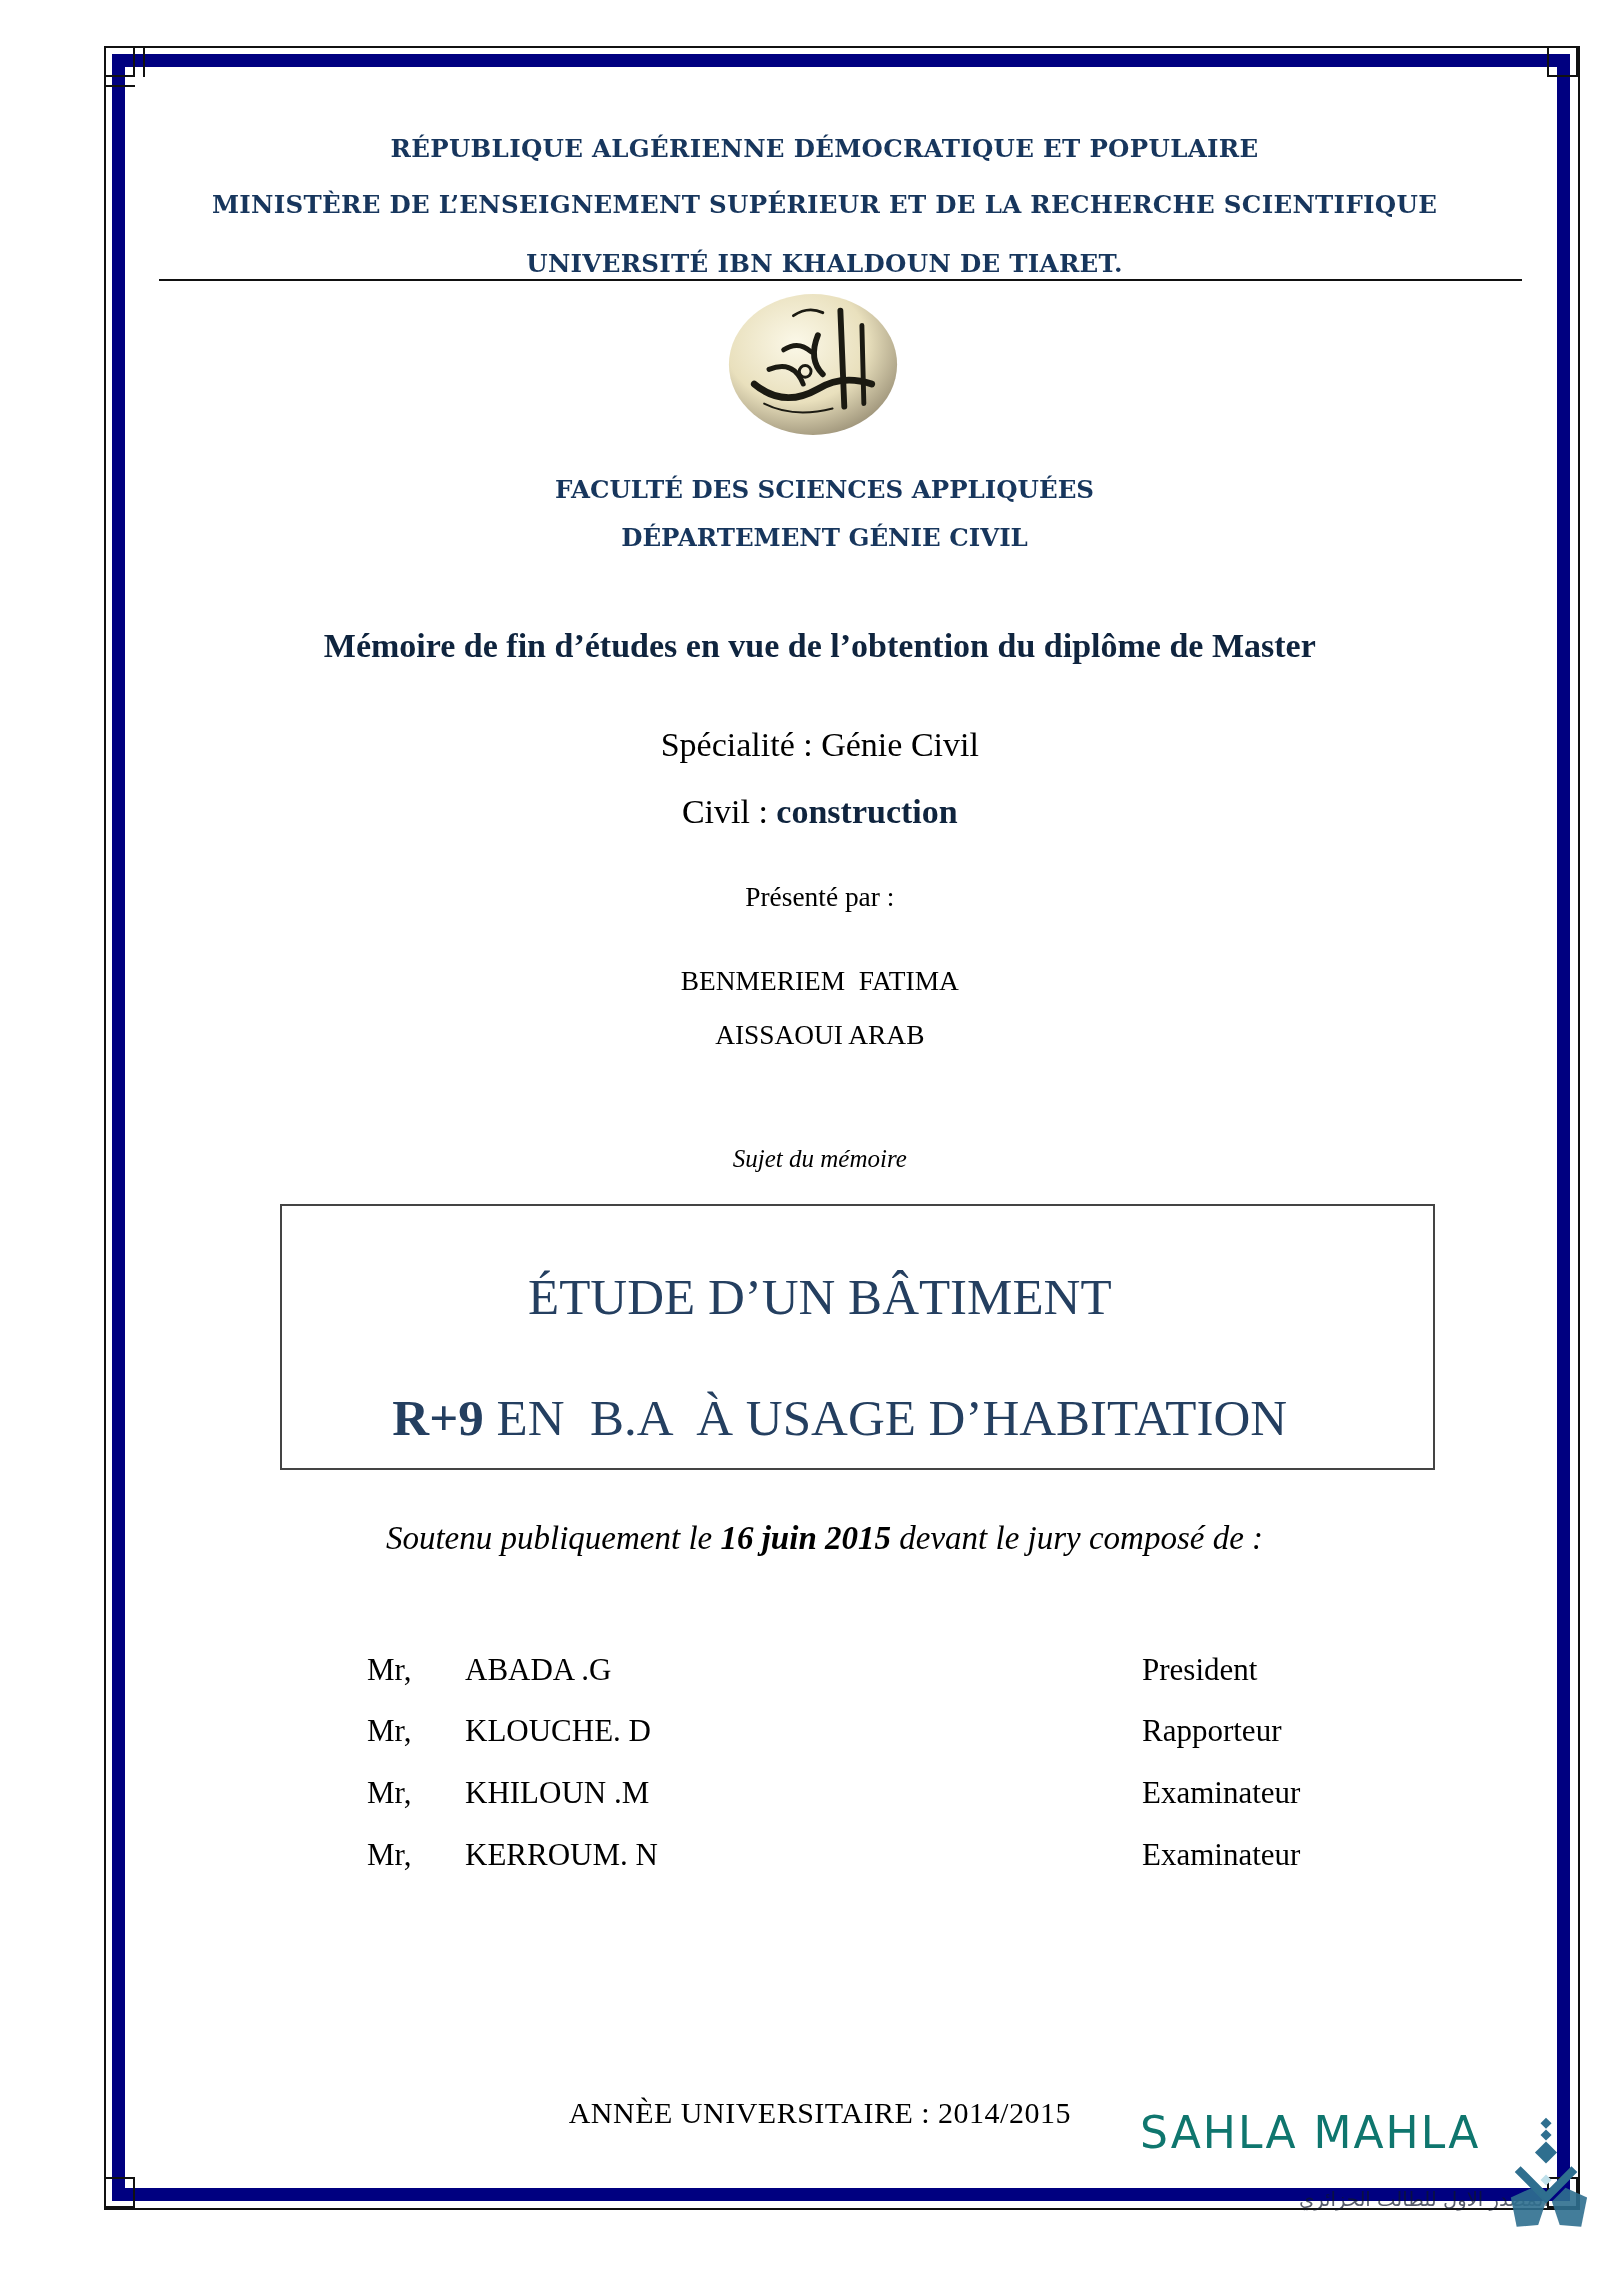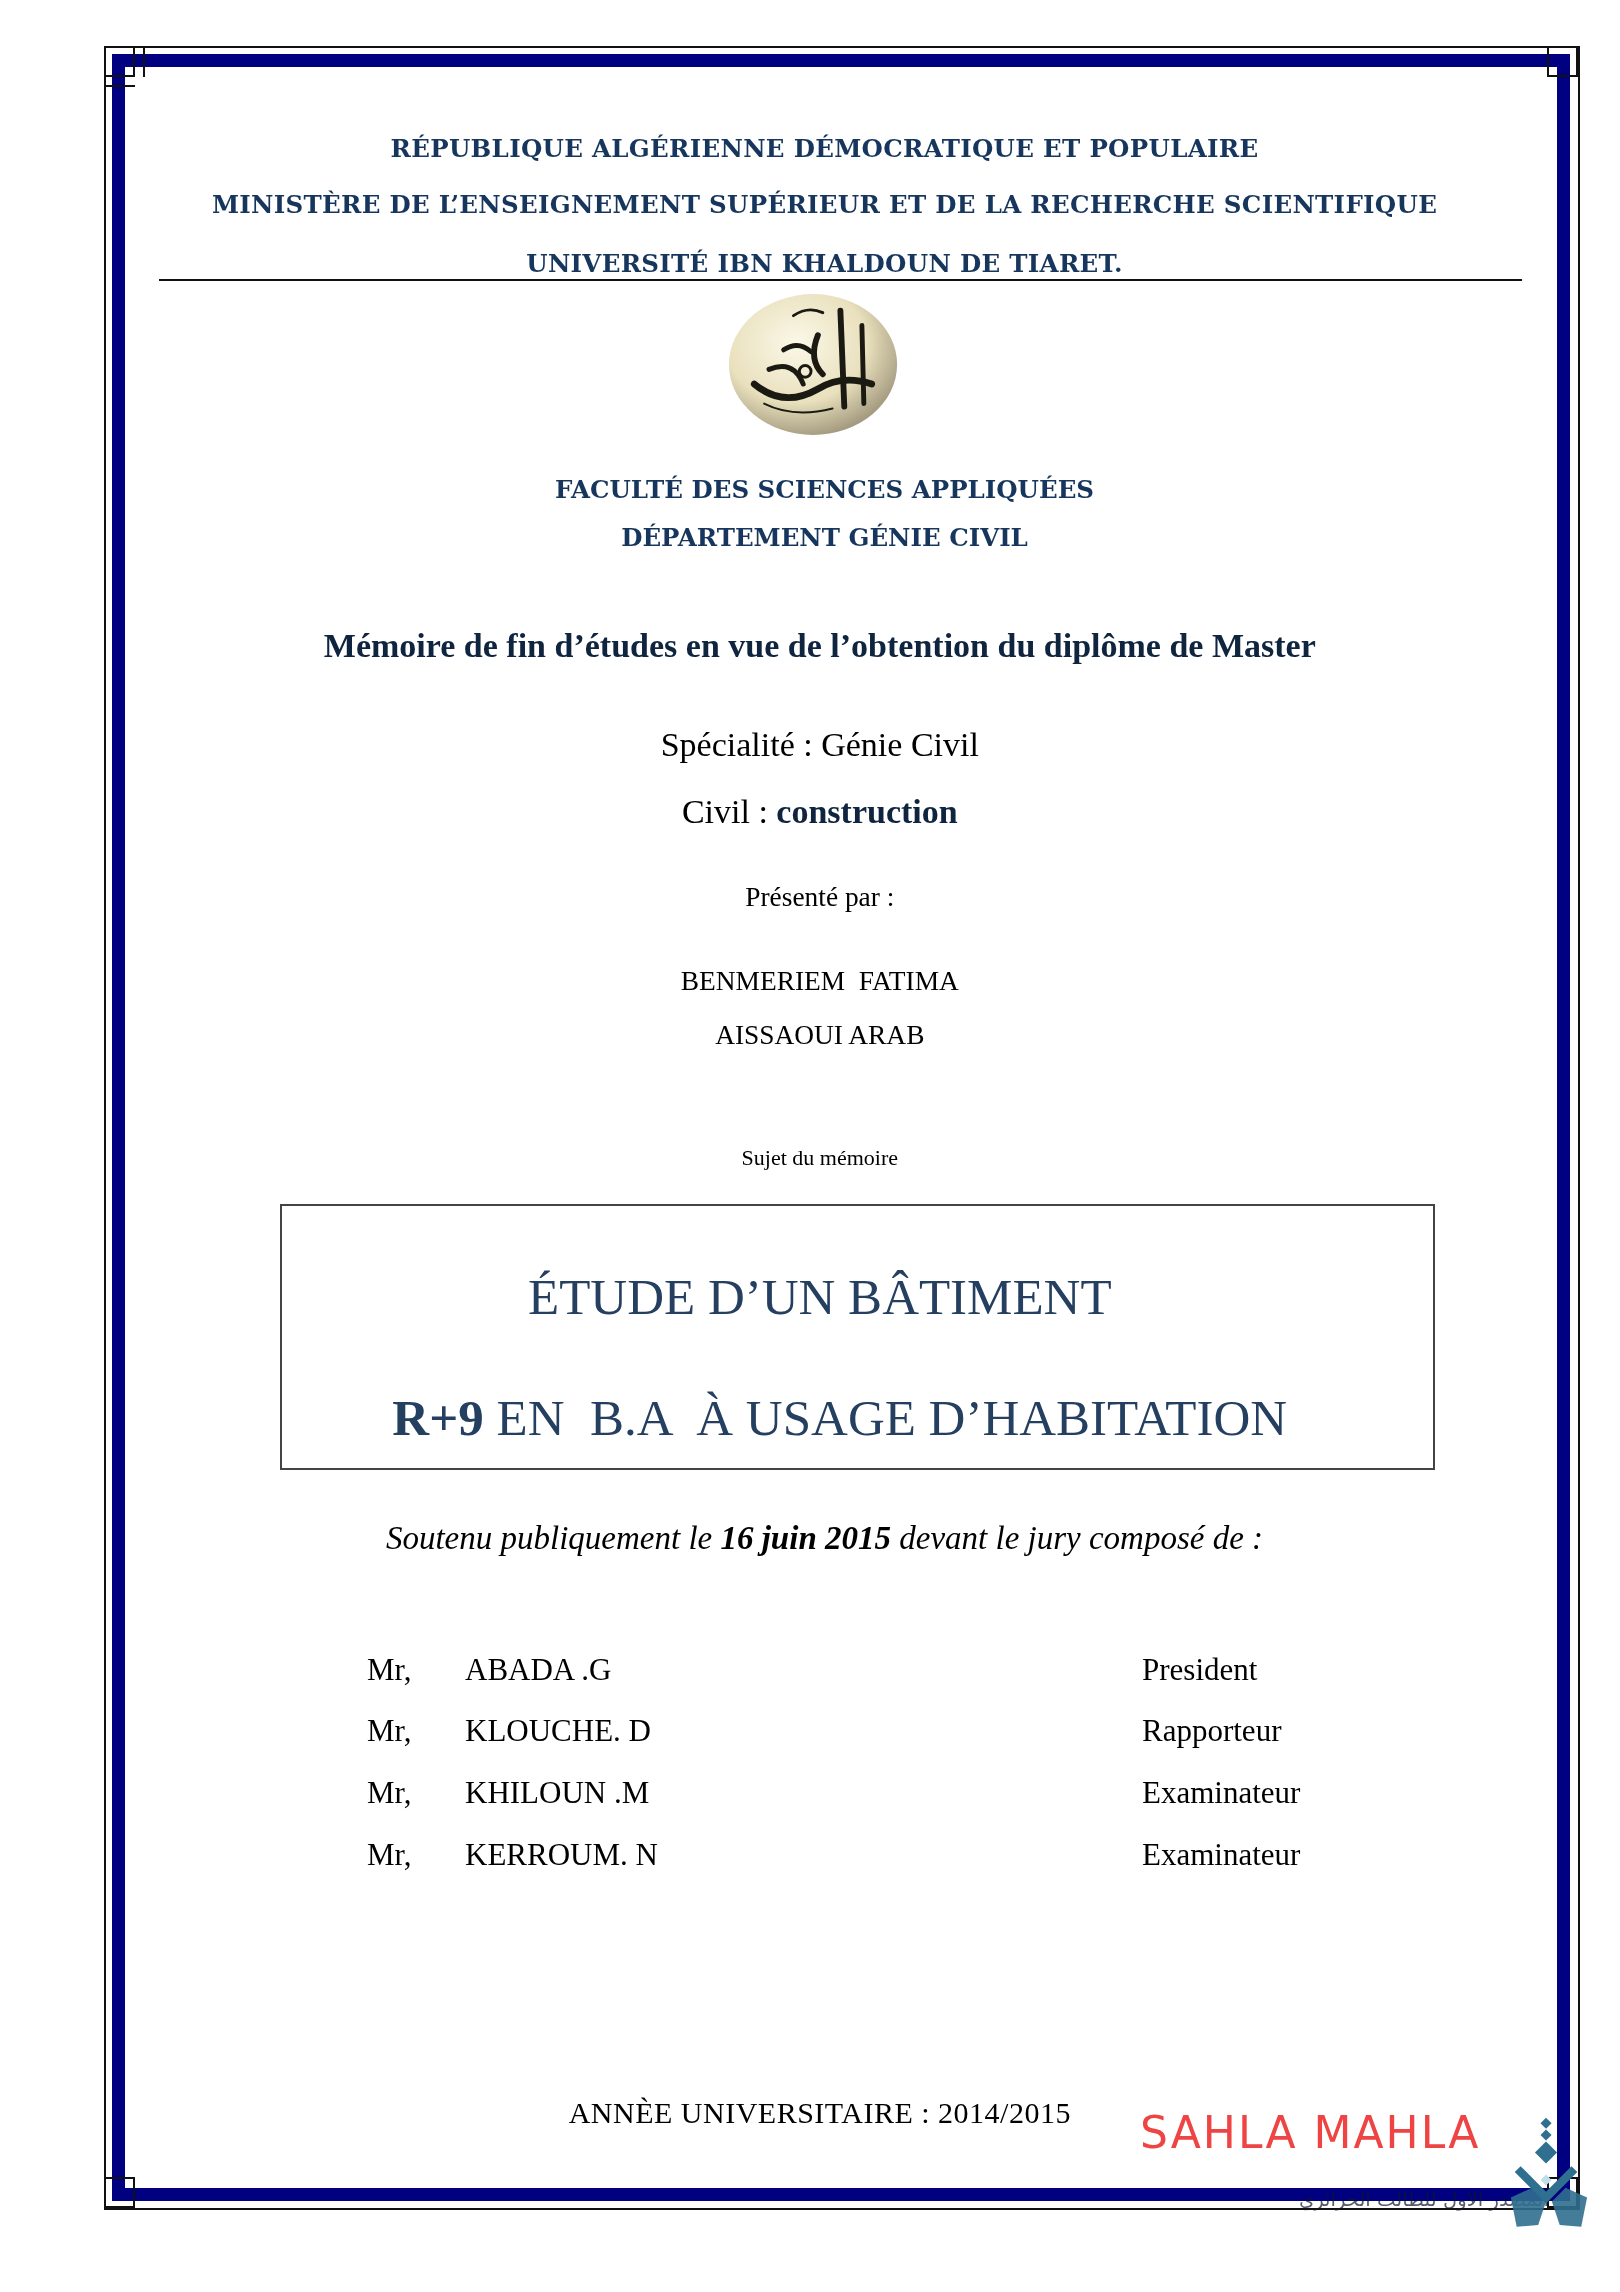--- a/index.html
+++ b/index.html
@@ -17,38 +17,38 @@
     .rule { position: absolute; left: 159px; width: 1363px; top: 279px; height: 2px; background: #111; }
 
     
     .logo { position: absolute; left: 725px; top: 291px; width: 176px; height: 147px; }
 
     .fac { font-family: "DejaVu Serif", serif; font-weight: bold; color: #17365D; font-size: 24.5px; }
     .memoire { font-family: "Liberation Serif", serif; font-weight: bold; color: #0F243E; font-size: 34px; }
     .spec { font-family: "Liberation Serif", serif; font-size: 34px; color: #000; }
     .spec b { color: #0F243E; }
     .small { font-size: 27.4px; }
-    .sujet { font-size: 22px; }
+    .sujet { font-style: italic; font-size: 25px; }
 
     .title-box { position: absolute; left: 280px; top: 1204px; width: 1155px; height: 266px; border: 2px solid #444; box-sizing: border-box; }
     .title-line { font-family: "Liberation Serif", serif; font-size: 51px; color: #243F60; }
     .title-line b { font-weight: bold; }
 
     .soutenu { font-style: italic; font-size: 33px; }
     .soutenu b { font-style: italic; font-weight: bold; }
 
     .jury-row { position: absolute; left: 8px; width: 1620px; height: 39px; font-size: 31px; padding-left: 48px; }
     .jury-row span { position: absolute; top: 0; white-space: nowrap; }
     .j-title { left: 359px; }
     .j-name { left: 457px; }
     .j-role { left: 1134px; }
 
     .annee { font-family: "Liberation Serif", serif; font-size: 30px; letter-spacing: 0.5px; }
 
-    .watermark { position: absolute; left: 1140px; top: 2107px; font-family: "DejaVu Sans", sans-serif; font-size: 44px; color: #ef4444; letter-spacing: 2px; white-space: nowrap; }
+    .watermark { position: absolute; left: 1140px; top: 2107px; font-family: "DejaVu Sans", sans-serif; font-size: 44px; color: #0f766e; letter-spacing: 2px; white-space: nowrap; }
     .watermark-ar { position: absolute; left: 1137px; top: 2188px; font-family: "DejaVu Sans", sans-serif; font-size: 19.6px; color: #0f172a; opacity: 0.7; white-space: nowrap; direction: rtl; width: 412px; text-align: right; }
   </style>
 </head>
 <body>
 
 <div>
 
   <div class="outer-line" style="left:104px; top:46px; width:1476px; height:2164px;"></div>
 
   <div class="blue-band" style="left:112px; top:54px; width:1458px; height:12.7px;"></div>

